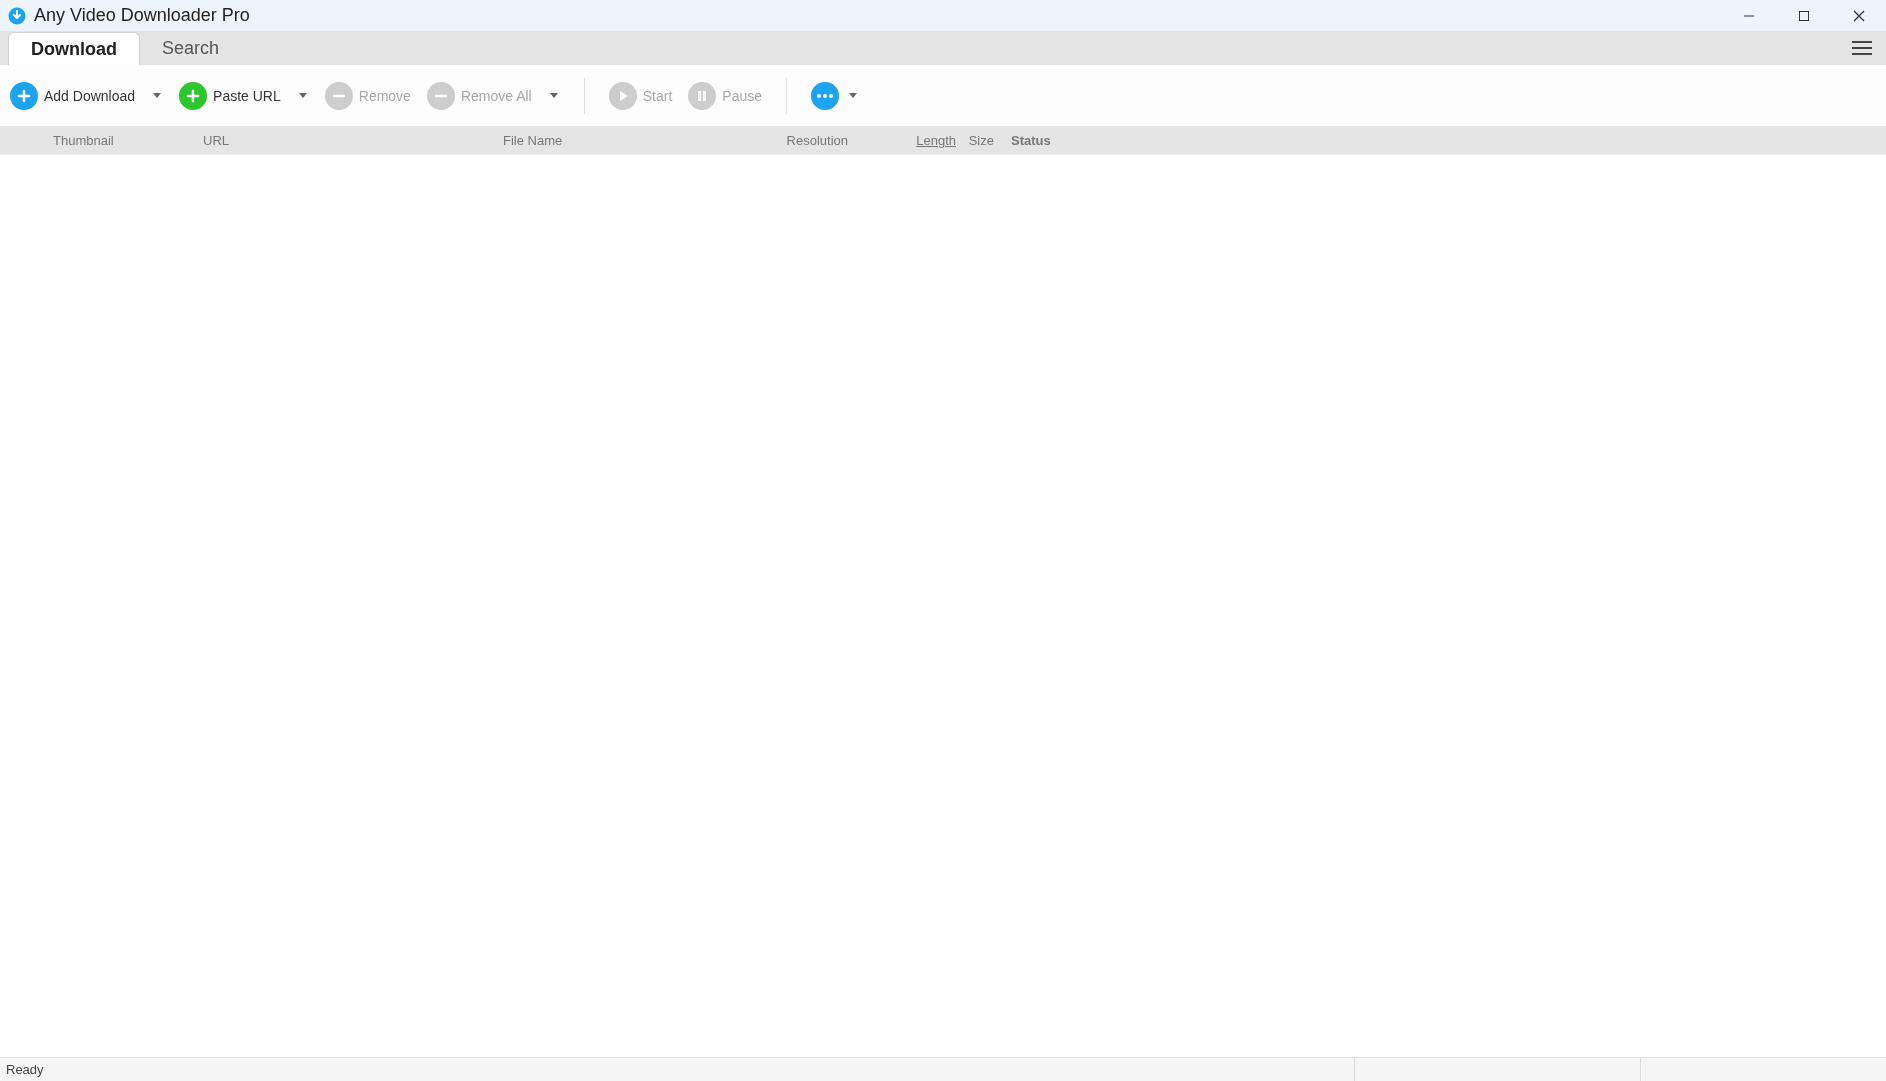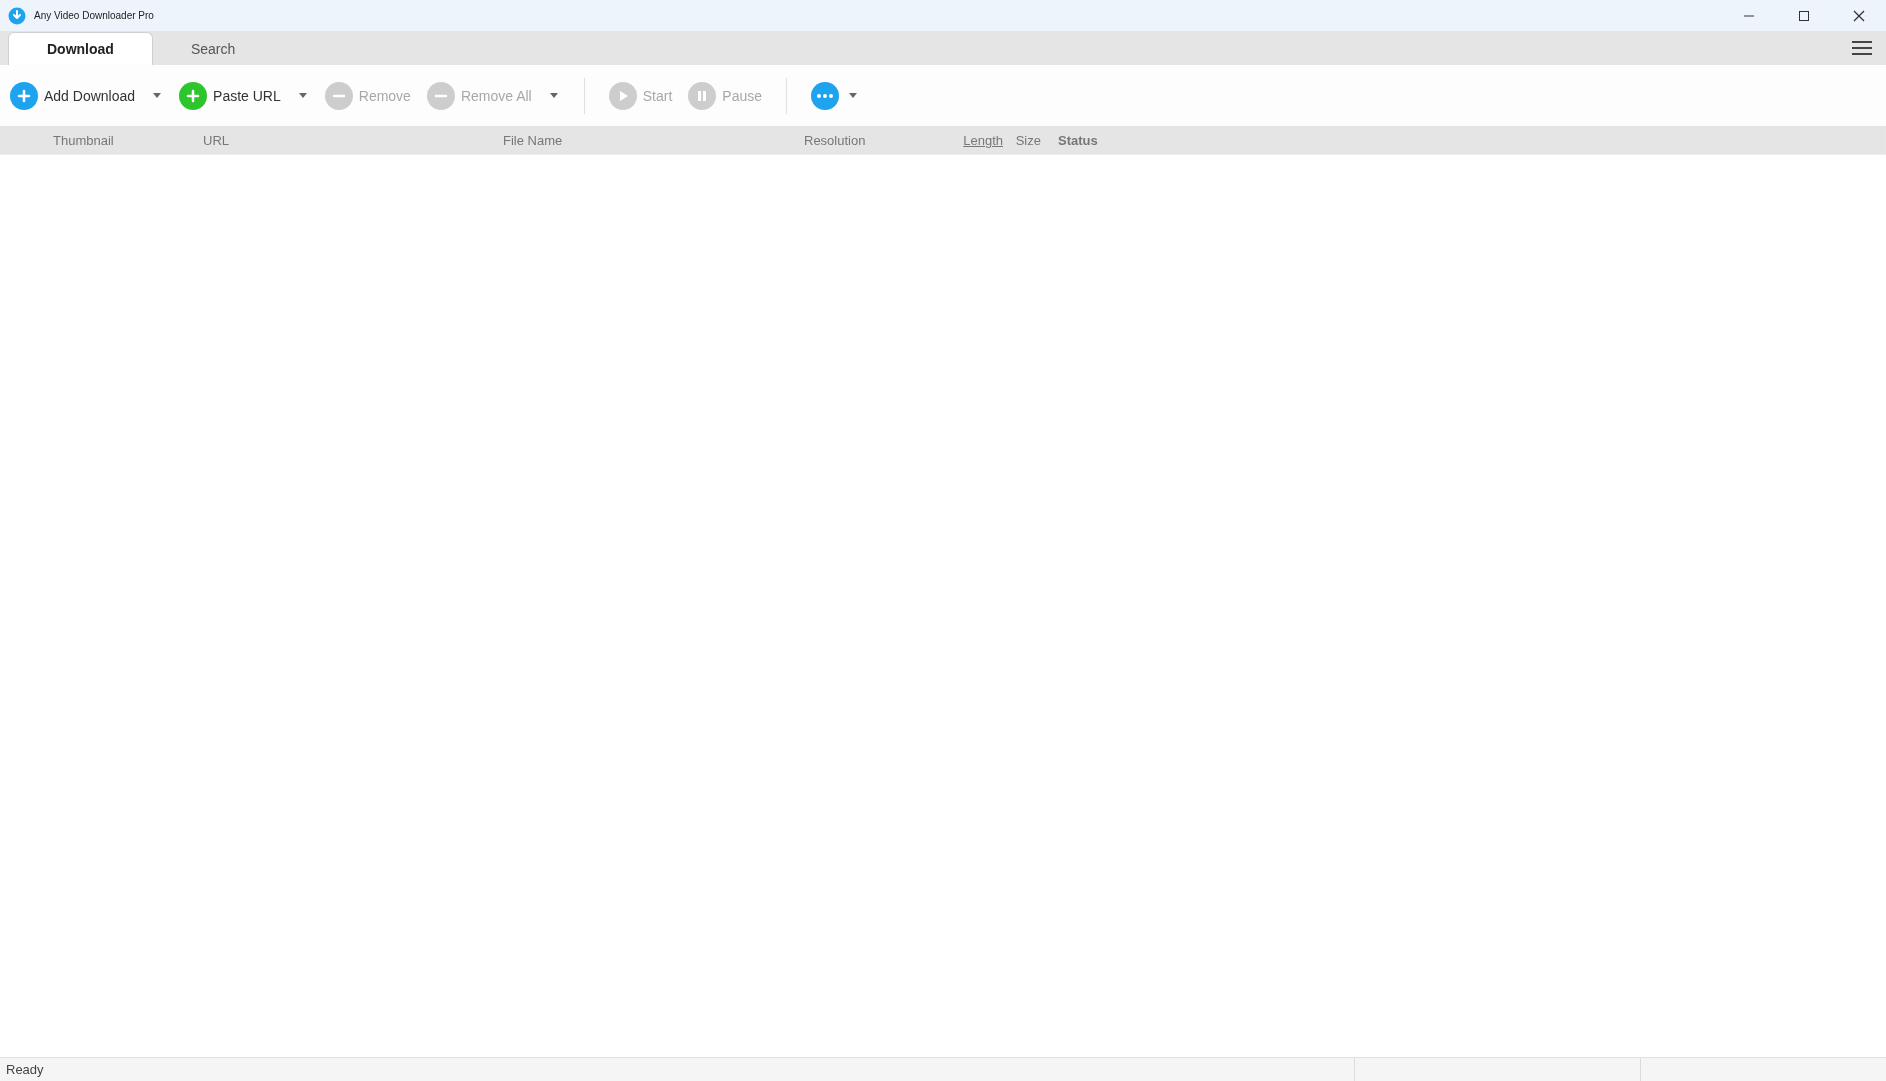--- a/index.html
+++ b/index.html
@@ -23,21 +23,21 @@
   align-items: center;
   padding-left: 8px;
   user-select: none;
 }
 .titlebar .app-icon {
   width: 18px; height: 18px;
   display: flex; align-items: center; justify-content: center;
   margin-right: 8px;
 }
 .titlebar .app-title {
-  font-size: 10px;
+  font-size: 18px;
   color: #222;
 }
 .window-controls {
   margin-left: auto;
   display: flex;
   height: 100%;
 }
 .window-controls .ctrl {
   width: 55px;
   display: flex; align-items: center; justify-content: center;
@@ -49,25 +49,25 @@
 .tabstrip {
   height: 34px;
   background: #e5e5e5;
   display: flex;
   align-items: flex-end;
   padding-left: 8px;
   position: relative;
 }
 .tab {
   height: 33px;
-  padding: 0 38px;
+  padding: 0 22px;
   display: flex;
   align-items: center;
   color: #555;
-  font-size: 14px;
+  font-size: 18px;
 }
 .tab.active {
   background: #ffffff;
   border: 1px solid #d0d0d0;
   border-bottom: none;
   border-top-left-radius: 6px;
   border-top-right-radius: 6px;
   color: #222;
   font-weight: 600;
 }
@@ -145,21 +145,21 @@
   display: flex;
   align-items: center;
   padding: 0 8px;
   overflow: hidden;
 }
 .columns .col:first-child { border-left: none; }
 .col-checkbox   { width: 44px; }
 .col-thumbnail  { width: 150px; }
 .col-url        { width: 300px; }
 .col-filename   { width: 254px; }
-.col-resolution { width: 108px; justify-content: flex-start; margin-left: 47px; }
+.col-resolution { width: 108px; justify-content: flex-end; }
 .col-length     { width: 108px; justify-content: flex-end; text-decoration: underline; }
 .col-size       { width: 38px;  justify-content: flex-end; }
 .col-status     { width: 208px; font-weight: bold; }
 
 
 .list-body { flex: 1; background: #ffffff; }
 
 
 .statusbar {
   height: 24px;

